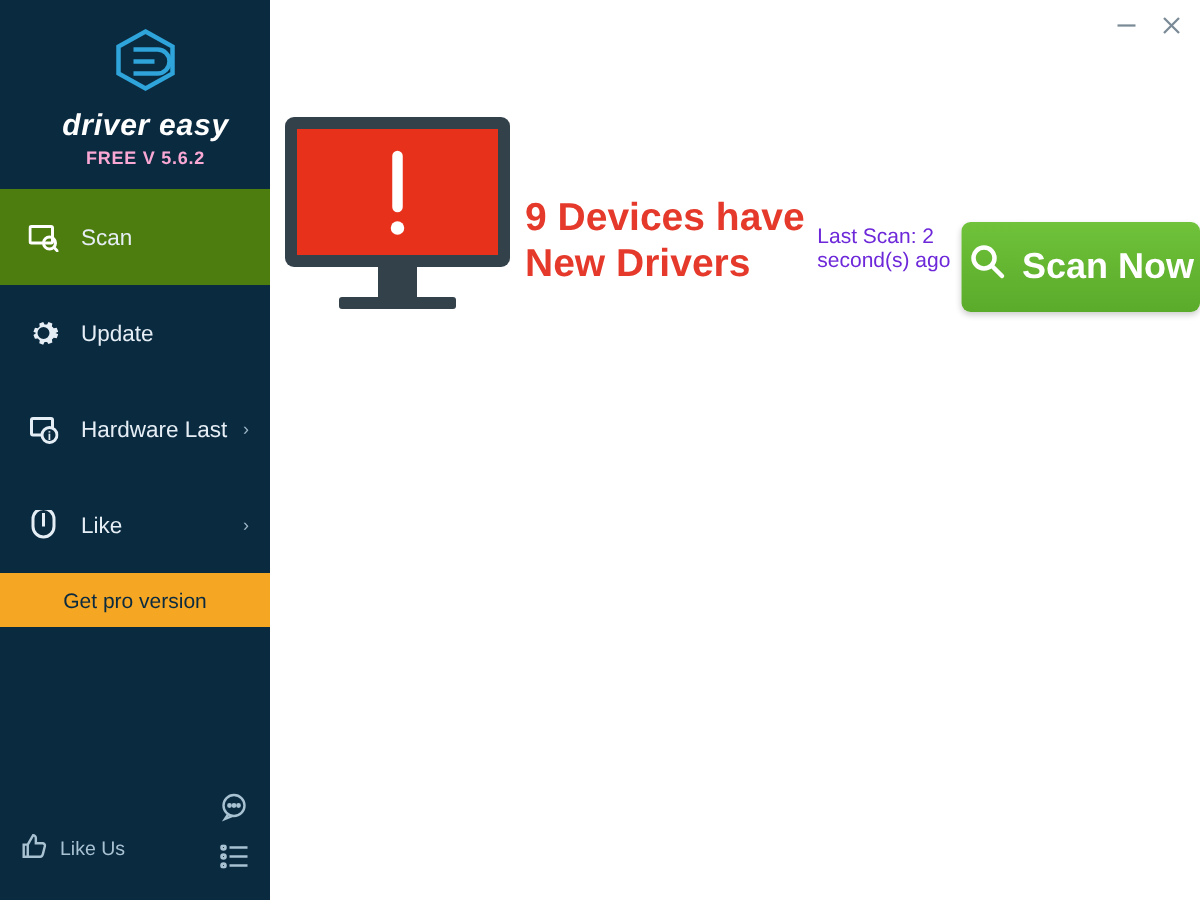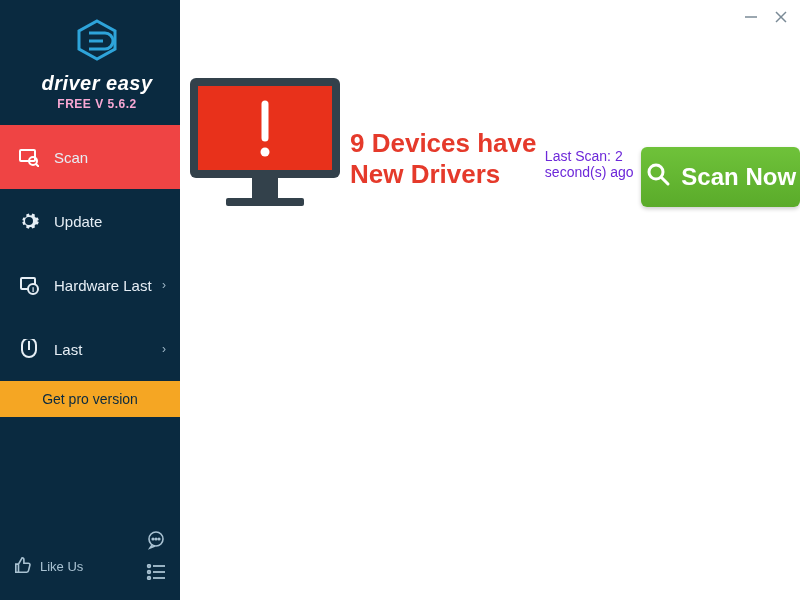--- a/index.html
+++ b/index.html
@@ -6,21 +6,21 @@
 body { width: 800px; height: 600px; overflow: hidden; background: #fff; }
 .app { display: flex; width: 100%; height: 100%; }
 
 .sidebar { width: 180px; background: #0a2a40; display: flex; flex-direction: column; color: #fff; }
 .logo-block { padding: 18px 0 14px 14px; display: flex; flex-direction: column; align-items: center; }
 .logo-text { font-style: italic; font-weight: bold; font-size: 20px; color: #fff; letter-spacing: 0.5px; margin-top: 6px; }
 .version { color: #f9a8d4; font-size: 12px; font-weight: bold; margin-top: 2px; letter-spacing: 0.5px; }
 
 .nav { display: flex; flex-direction: column; }
 .nav-item { display: flex; align-items: center; height: 64px; padding: 0 18px; cursor: pointer; color: #e6eef5; font-size: 15px; position: relative; }
-.nav-item.active { background: #ef4444; }
+.nav-item.active { background: #4d7c0f; }
 .nav-item .icon { width: 22px; margin-right: 14px; display: flex; align-items: center; justify-content: center; }
 .nav-item .chev { position: absolute; right: 14px; color: #9fb7c7; font-size: 12px; }
 
 .pro-btn { background: #f5a623; color: #0a2a40; height: 36px; display: flex; align-items: center; justify-content: center; font-size: 14px; font-weight: 500; cursor: pointer; }
 
 .spacer { flex: 1; }
 
 .footer { display: flex; align-items: center; justify-content: space-between; padding: 0 14px 16px 14px; color: #a9c2d2; }
 .like-block { display: flex; align-items: center; gap: 8px; cursor: pointer; font-size: 13px; margin-top: 19px; }
 .footer-right { display: flex; flex-direction: column; gap: 10px; align-items: center; }
@@ -88,21 +88,21 @@
         <span class="chev">›</span>
       </div>
 
       <div class="nav-item">
         <span class="icon">
           <svg width="20" height="20" viewBox="0 0 20 20" fill="none" stroke="#e6eef5" stroke-width="2">
             <path d="M3 6a7 7 0 0114 0M3 6v5a7 7 0 0014 0V6"></path>
             <line x1="10" y1="2" x2="10" y2="11"></line>
           </svg>
         </span>
-        <span>Last</span>
+        <span>Like</span>
         <span class="chev">›</span>
       </div>
 
       <div class="pro-btn">
         <span>Get pro version</span>
       </div>
     </nav>
 
     <div class="spacer"></div>
 

